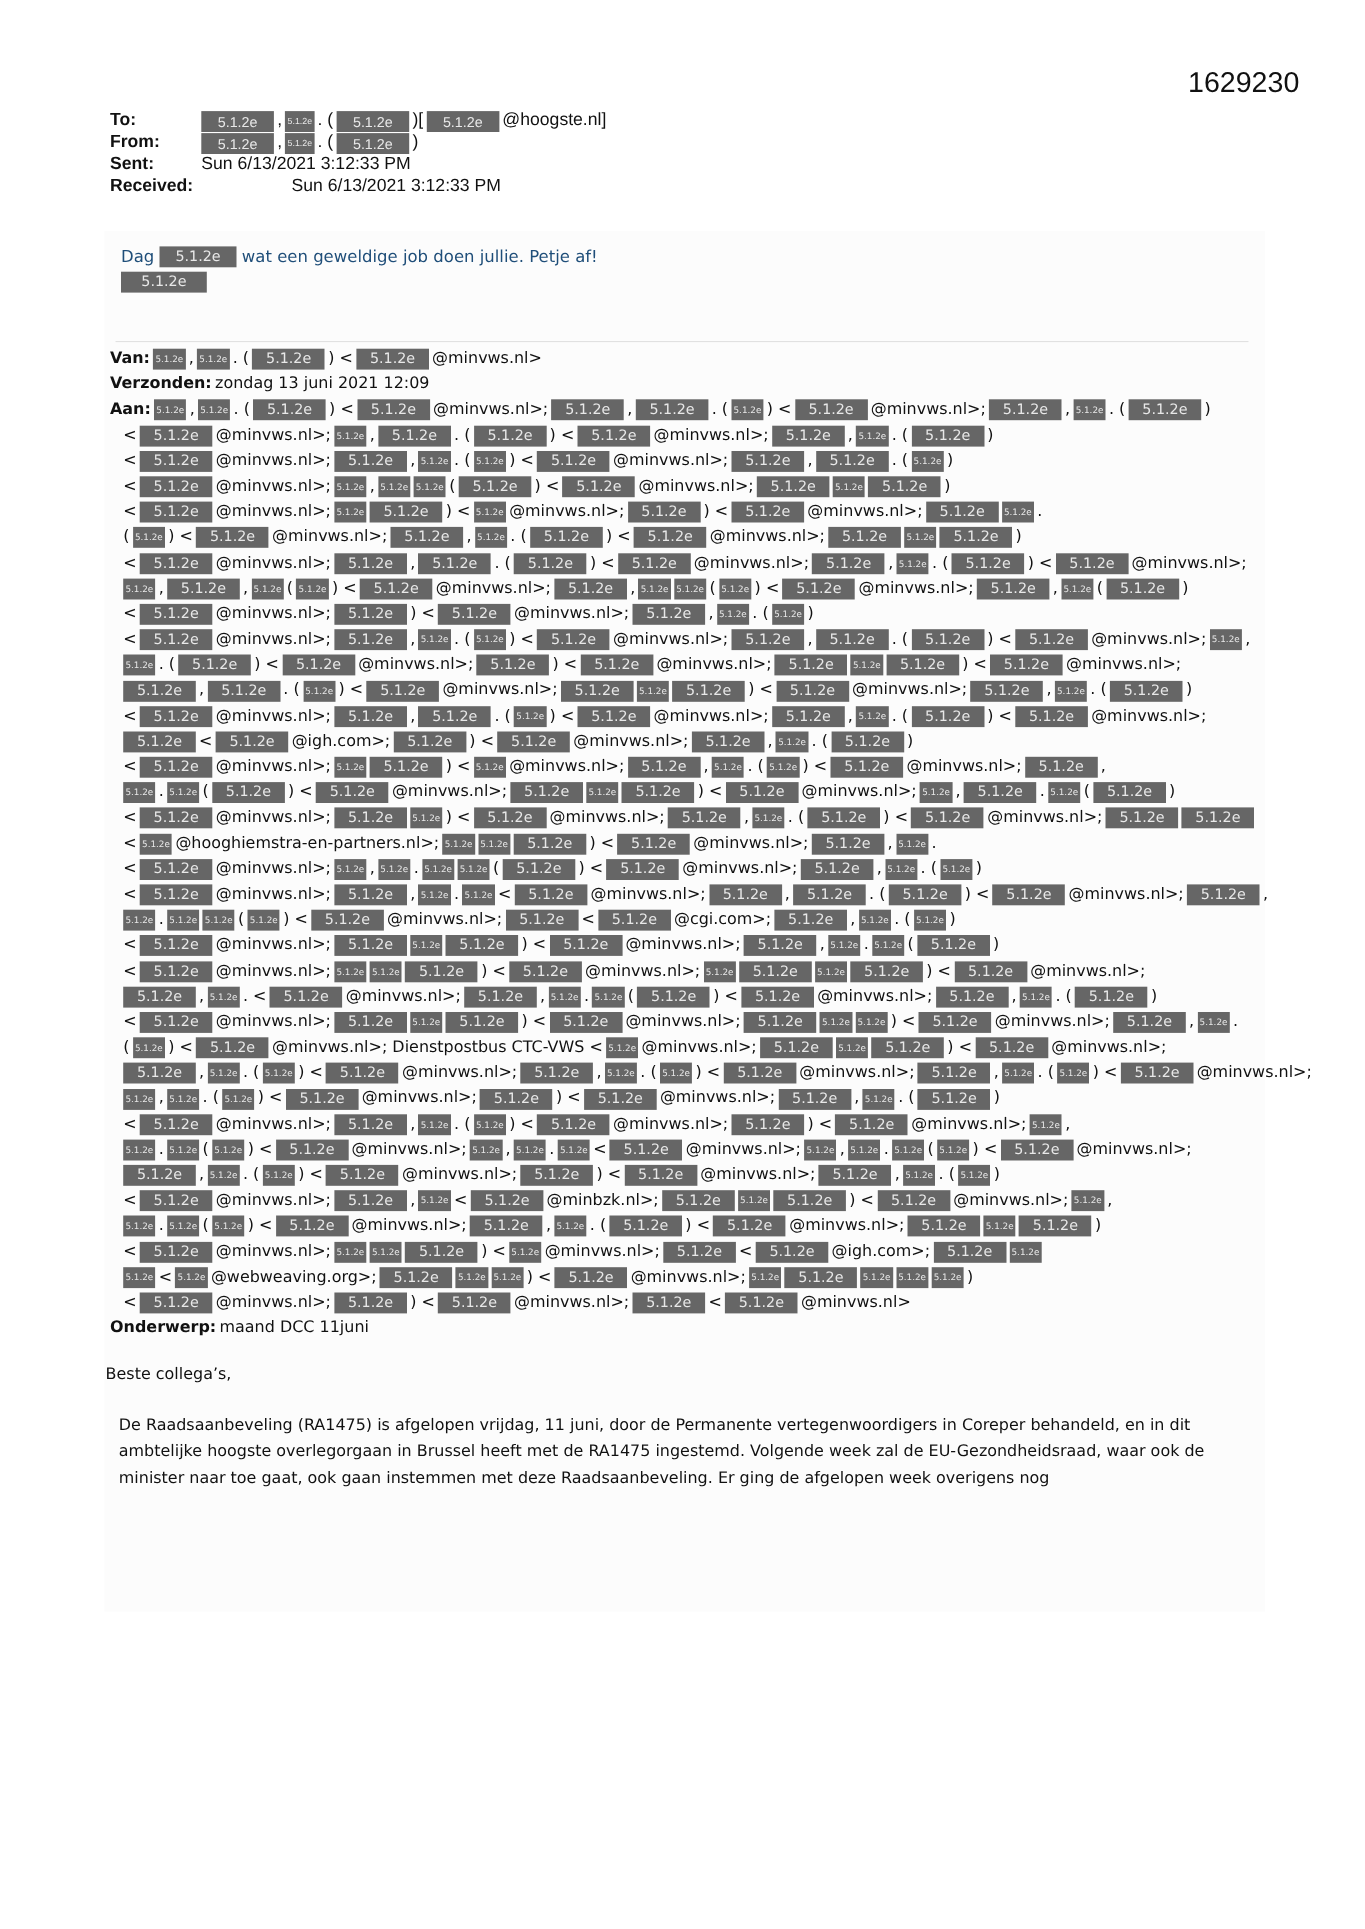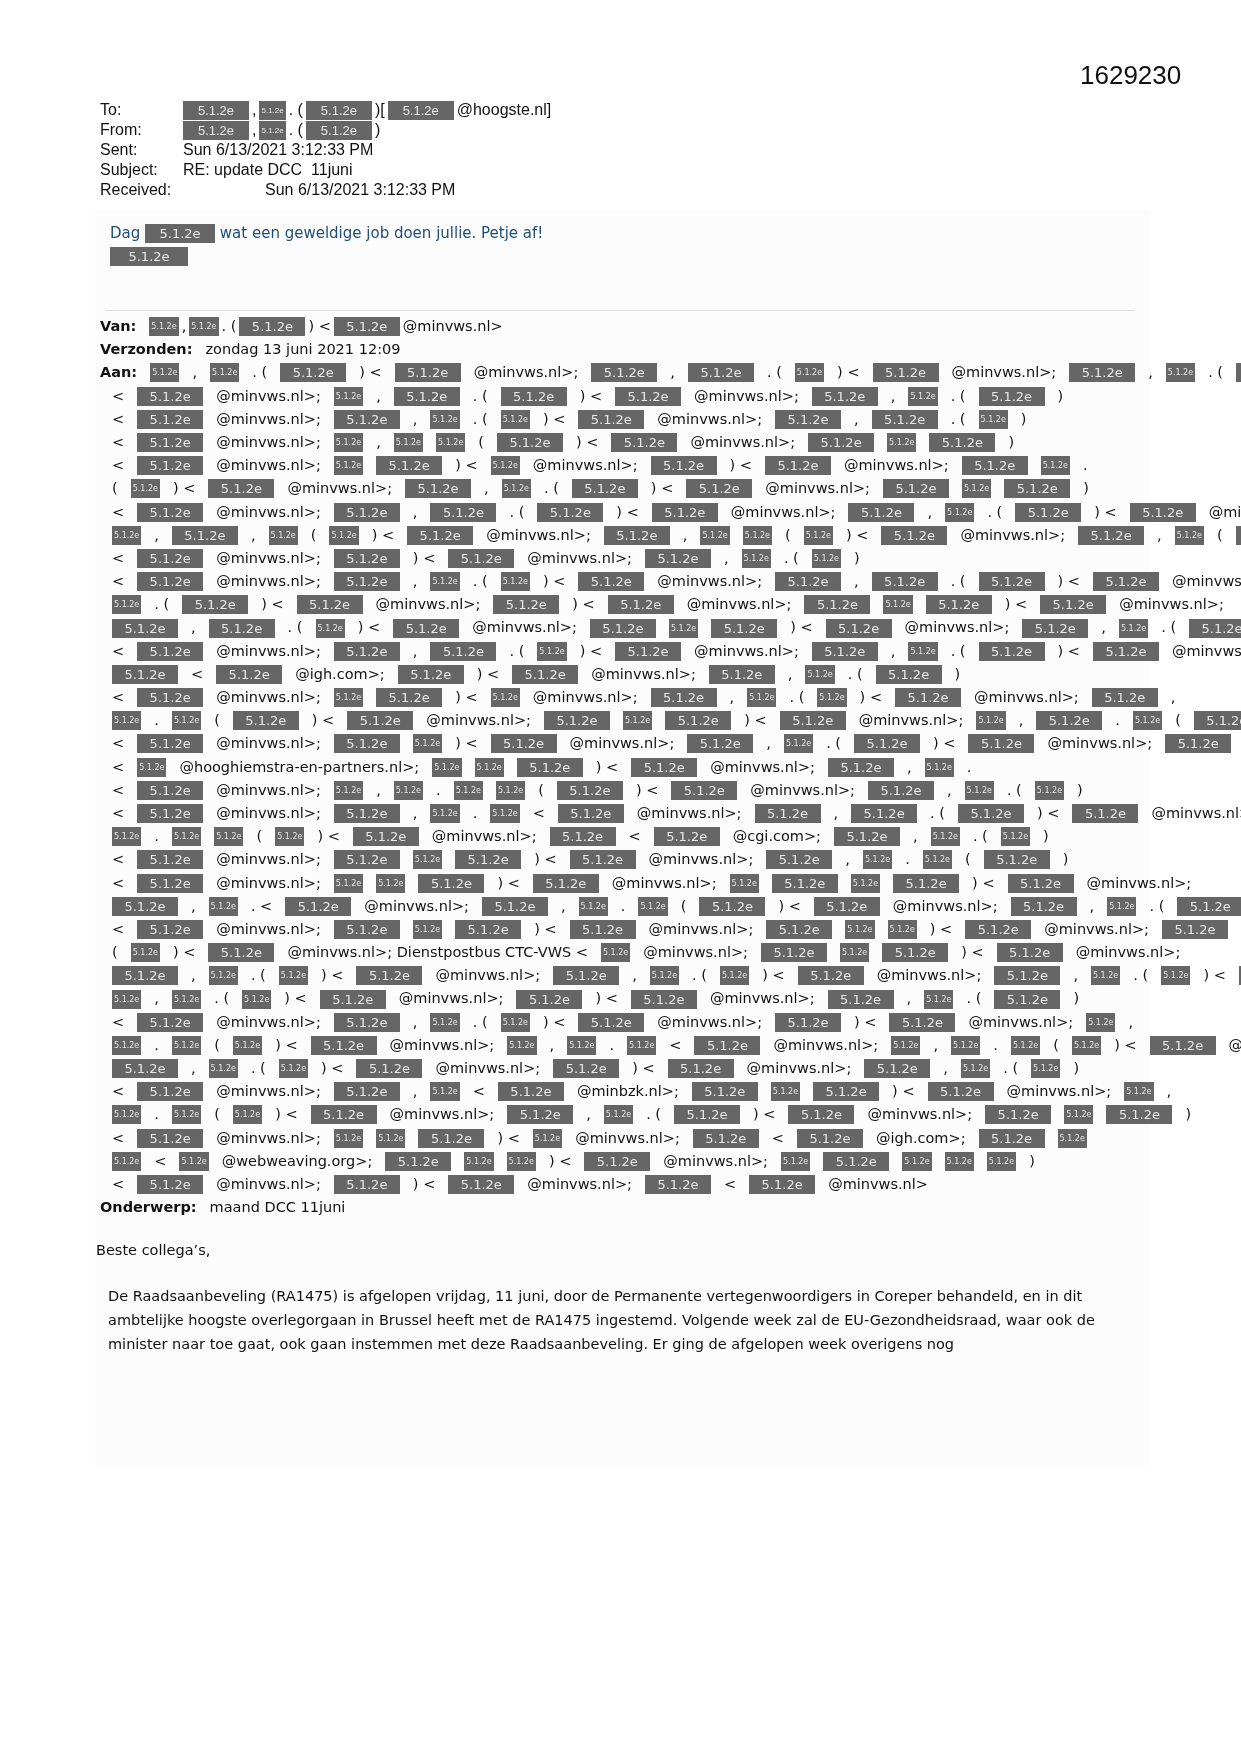--- a/index.html
+++ b/index.html
@@ -1,32 +1,32 @@
 <!DOCTYPE html>
 <html><head>
 <meta charset="utf-8">
 <style>
   html, body { margin: 0; padding: 0; background: #ffffff; }
   body { width: 1241px; height: 1754px; position: relative; overflow: hidden;
          font-family: "Liberation Sans", sans-serif; color: #111; }
   .docnum { position: absolute; left: 1080px; top: 60px; font-size: 26px; color: #111; }
   .hdr { position: absolute; left: 100px; top: 100px; font-size: 16px; line-height: 20px; }
   .hdr-row { display: flex; height: 20px; align-items: center; }
-  .hdr-label { font-weight: normal; width: 83px; }
+  .hdr-label { font-weight: bold; width: 83px; }
   .r { display: inline-block; background: #666666; color: #e8e8e8; font-size: 13px;
        height: 19px; line-height: 19px; text-align: center; padding: 0 4px; vertical-align: middle; }
   .r.sm { font-size: 8px; padding: 0 2px; }
   .panel { position: absolute; left: 95px; top: 210px; width: 1055px; height: 1255px; background: #fcfcfc; }
   .reply { position: absolute; left: 110px; top: 222px; font-family: "DejaVu Sans", sans-serif;
            font-size: 15px; color: #1f4e79; line-height: 23px; }
   .divider { position: absolute; left: 105px; top: 310px; width: 1030px; height: 1px; background: #e1e1e1; }
   .fwd { position: absolute; left: 100px; top: 315px; width: 1050px; font-family: "DejaVu Sans", sans-serif;
          font-size: 14.5px; line-height: 23.2px; }
   .fwd b { font-weight: bold; }
-  .line { white-space: nowrap; height: 23.2px; display: flex; align-items: center; gap: 13px; }
+  .line { white-space: nowrap; height: 23.2px; display: flex; align-items: center; gap: 3px; }
   .line.indent { padding-left: 12px; }
   .t { white-space: pre; }
   .body { position: absolute; left: 96px; top: 1238px; width: 1030px; font-family: "DejaVu Sans", sans-serif;
           font-size: 14.5px; line-height: 24px; color: #111; }
   .body p { margin: 0 0 22px 0; }
   .body h4 { margin: 0; font-size: 15px; font-weight: bold; }
   .body .sect p { margin: 12px; }
 </style>
 </head>
 <body>
@@ -54,24 +54,20 @@
         <span class="t">,</span>
         <span class="r sm">5.1.2e</span>
         <span class="t">. (</span>
         <span class="r" style="min-width: 58px;">5.1.2e</span>
         <span class="t">)</span>
       </span>
   </div>
   <div class="hdr-row">
     <span class="hdr-label">Sent:</span>
     <span>Sun 6/13/2021 3:12:33 PM</span>
-  </div>
-  <div class="hdr-row">
-    <span class="hdr-label">Subject:</span>
-    <span style="white-space:pre">RE: update DCC  11juni</span>
   </div>
   <div class="hdr-row">
     <span class="hdr-label" style="width:165px">Received:</span>
     <span>Sun 6/13/2021 3:12:33 PM</span>
   </div>
 </div>
 
 <div class="panel"></div>
 
 <div class="reply">

